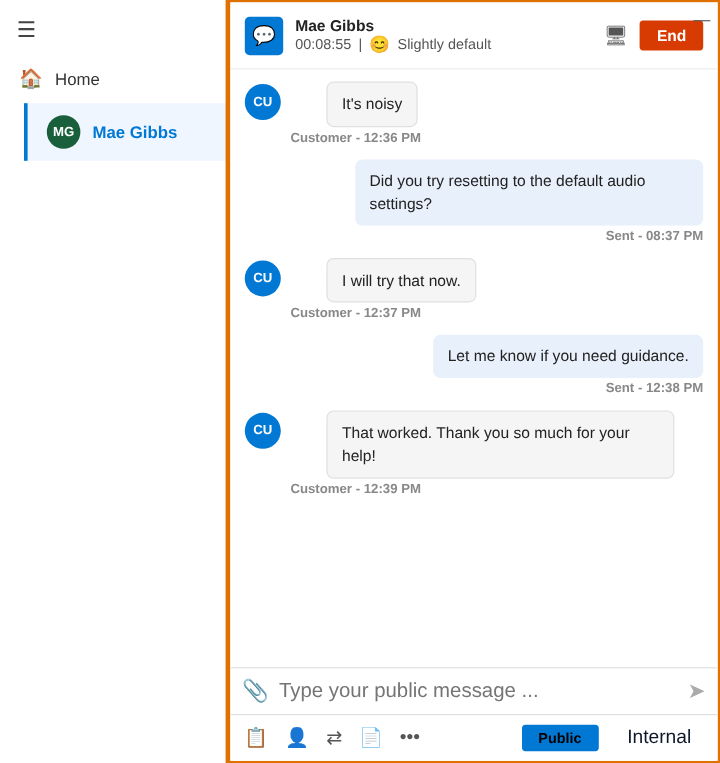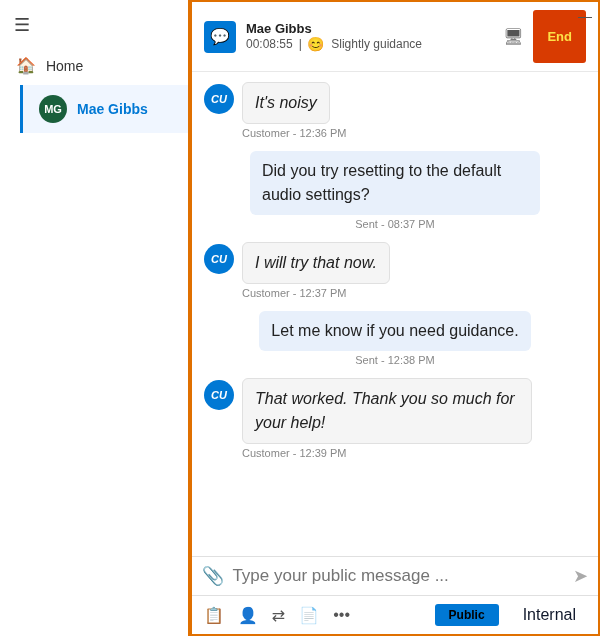--- a/index.html
+++ b/index.html
@@ -111,23 +111,23 @@
     .sentiment-icon { font-size: 14px; }
     .sentiment-label { color: #555; font-size: 12px; }
     .chat-header-right {
       display: flex;
       align-items: center;
       gap: 10px;
     }
     .monitor-icon { font-size: 16px; color: #555; cursor: pointer; }
     .end-btn {
       background: #d83b01;
-      color: #fde047;
+      color: #ffffff;
       border: none;
-      padding: 19px 14px;
+      padding: 5px 14px;
       border-radius: 3px;
       font-size: 13px;
       font-weight: 600;
       cursor: pointer;
     }
     .minimize-icon {
       font-size: 14px;
       color: #555;
       cursor: pointer;
       position: absolute;
@@ -144,62 +144,63 @@
       flex-direction: column;
       gap: 12px;
       background: #fff;
     }
 
     .msg-row {
       display: flex;
       flex-direction: column;
     }
     .msg-row.customer { align-items: flex-start; }
-    .msg-row.agent { align-items: center; }
+    .msg-row.agent { align-items: flex-end; }
 
     .msg-with-avatar {
       display: flex;
       align-items: flex-start;
       gap: 8px;
-      font-style: italic;
     }
     .cu-avatar {
       width: 30px;
       height: 30px;
       border-radius: 50%;
       background: #0078d4;
       color: #fff;
       display: flex;
       align-items: center;
       justify-content: center;
       font-size: 11px;
       font-weight: bold;
       flex-shrink: 0;
       margin-top: 2px;
     }
     .bubble {
       border-radius: 6px;
       padding: 8px 12px;
-      font-size: 16px;
+      font-size: 13px;
       line-height: 1.5;
       max-width: 290px;
+      margin-left: 30px;
     }
     .bubble.customer-bubble {
       background: #f5f5f5;
       border: 1px solid #e0e0e0;
       color: #222;
     }
     .bubble.agent-bubble {
       background: #e8f0fb;
       color: #222;
     }
     .msg-meta {
       font-size: 11px;
       color: #888;
       margin-top: 3px;
+      font-weight: bold;
     }
     .msg-row.customer .msg-meta { margin-left: 38px; }
     .msg-row.agent .msg-meta { text-align: right; }
 
     
     .input-area {
       border-top: 1px solid #e0e0e0;
       padding: 8px 10px;
       background: #fff;
       display: flex;
@@ -281,21 +282,21 @@
     <div class="chat-header-left">
       <div class="chat-icon-box">
         <span>💬</span>
       </div>
       <div class="chat-header-info">
         <span class="chat-name">Mae Gibbs</span>
         <div class="chat-meta">
           <span>00:08:55</span>
           <span>|</span>
           <span class="sentiment-icon">😊</span>
-          <span class="sentiment-label">Slightly guidance</span>
+          <span class="sentiment-label">Slightly default</span>
         </div>
       </div>
     </div>
     <div class="chat-header-right">
       <span class="monitor-icon">🖥</span>
       <button class="end-btn">End</button>
     </div>
   </div>
 
   <div class="messages">

